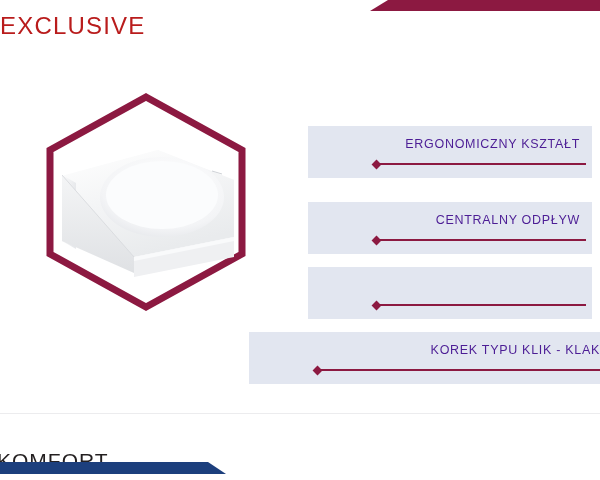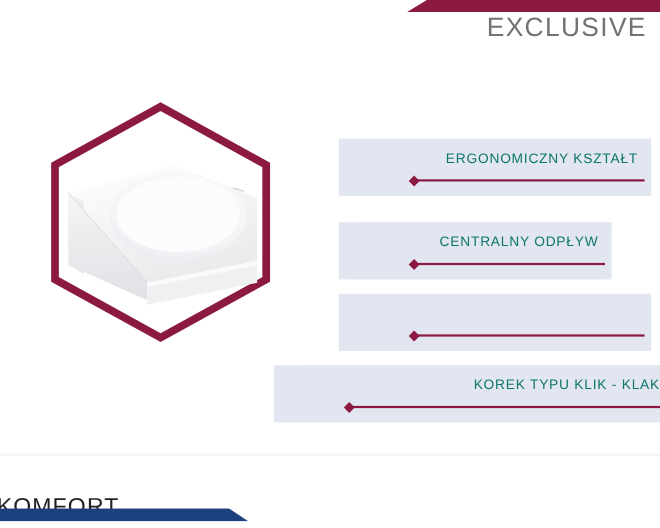--- a/index.html
+++ b/index.html
@@ -33,24 +33,24 @@
     background: #8C1941;
     clip-path: polygon(18px 0, 230px 0, 230px 11px, 0 11px);
   }
 
   
   .title {
     position: absolute;
     top: 11px;
     left: 0;
     width: 588px;
-    text-align: right;
+    text-align: left;
     font-size: 24px;
     letter-spacing: 1.2px;
-    color: #737373;
+    color: #b91c1c;
     font-weight: 400;
     line-height: 30px;
     white-space: nowrap;
   }
 
   
   .hex-wrap {
     position: absolute;
     left: 44px;
     top: 93px;
@@ -73,21 +73,21 @@
   }
   .product svg { display:block; width:172px; height:132px; }
 
   
   .callout {
     position: absolute;
     height: 52px;
     background: #E2E6F0;
   }
   .callout.c1 { left: 308px; top: 126px; width: 284px; }
-  .callout.c2 { left: 308px; top: 202px; width: 248px; }
+  .callout.c2 { left: 308px; top: 202px; width: 284px; }
   .callout.c3 { left: 308px; top: 267px; width: 284px; }
   .callout.c4 { left: 249px; top: 332px; width: 343px; padding-left: 20px; }
 
   .callout .shape-inner {
     position: absolute;
     inset: 0;
     background: #E2E6F0;
     clip-path: polygon(
       22px 0,
       calc(100% - 0px) 0,
@@ -98,21 +98,21 @@
       0 26px
     );
   }
 
   .callout .label {
     position: absolute;
     right: 12px;
     top: 8px;
     font-size: 12.5px;
     letter-spacing: 0.7px;
-    color: #0f766e;
+    color: #4c1d95;
     white-space: nowrap;
     line-height: 20px;
   }
 
   .callout .rule {
     position: absolute;
     height: 2px;
     background: #8C1941;
     top: 37px;
   }

